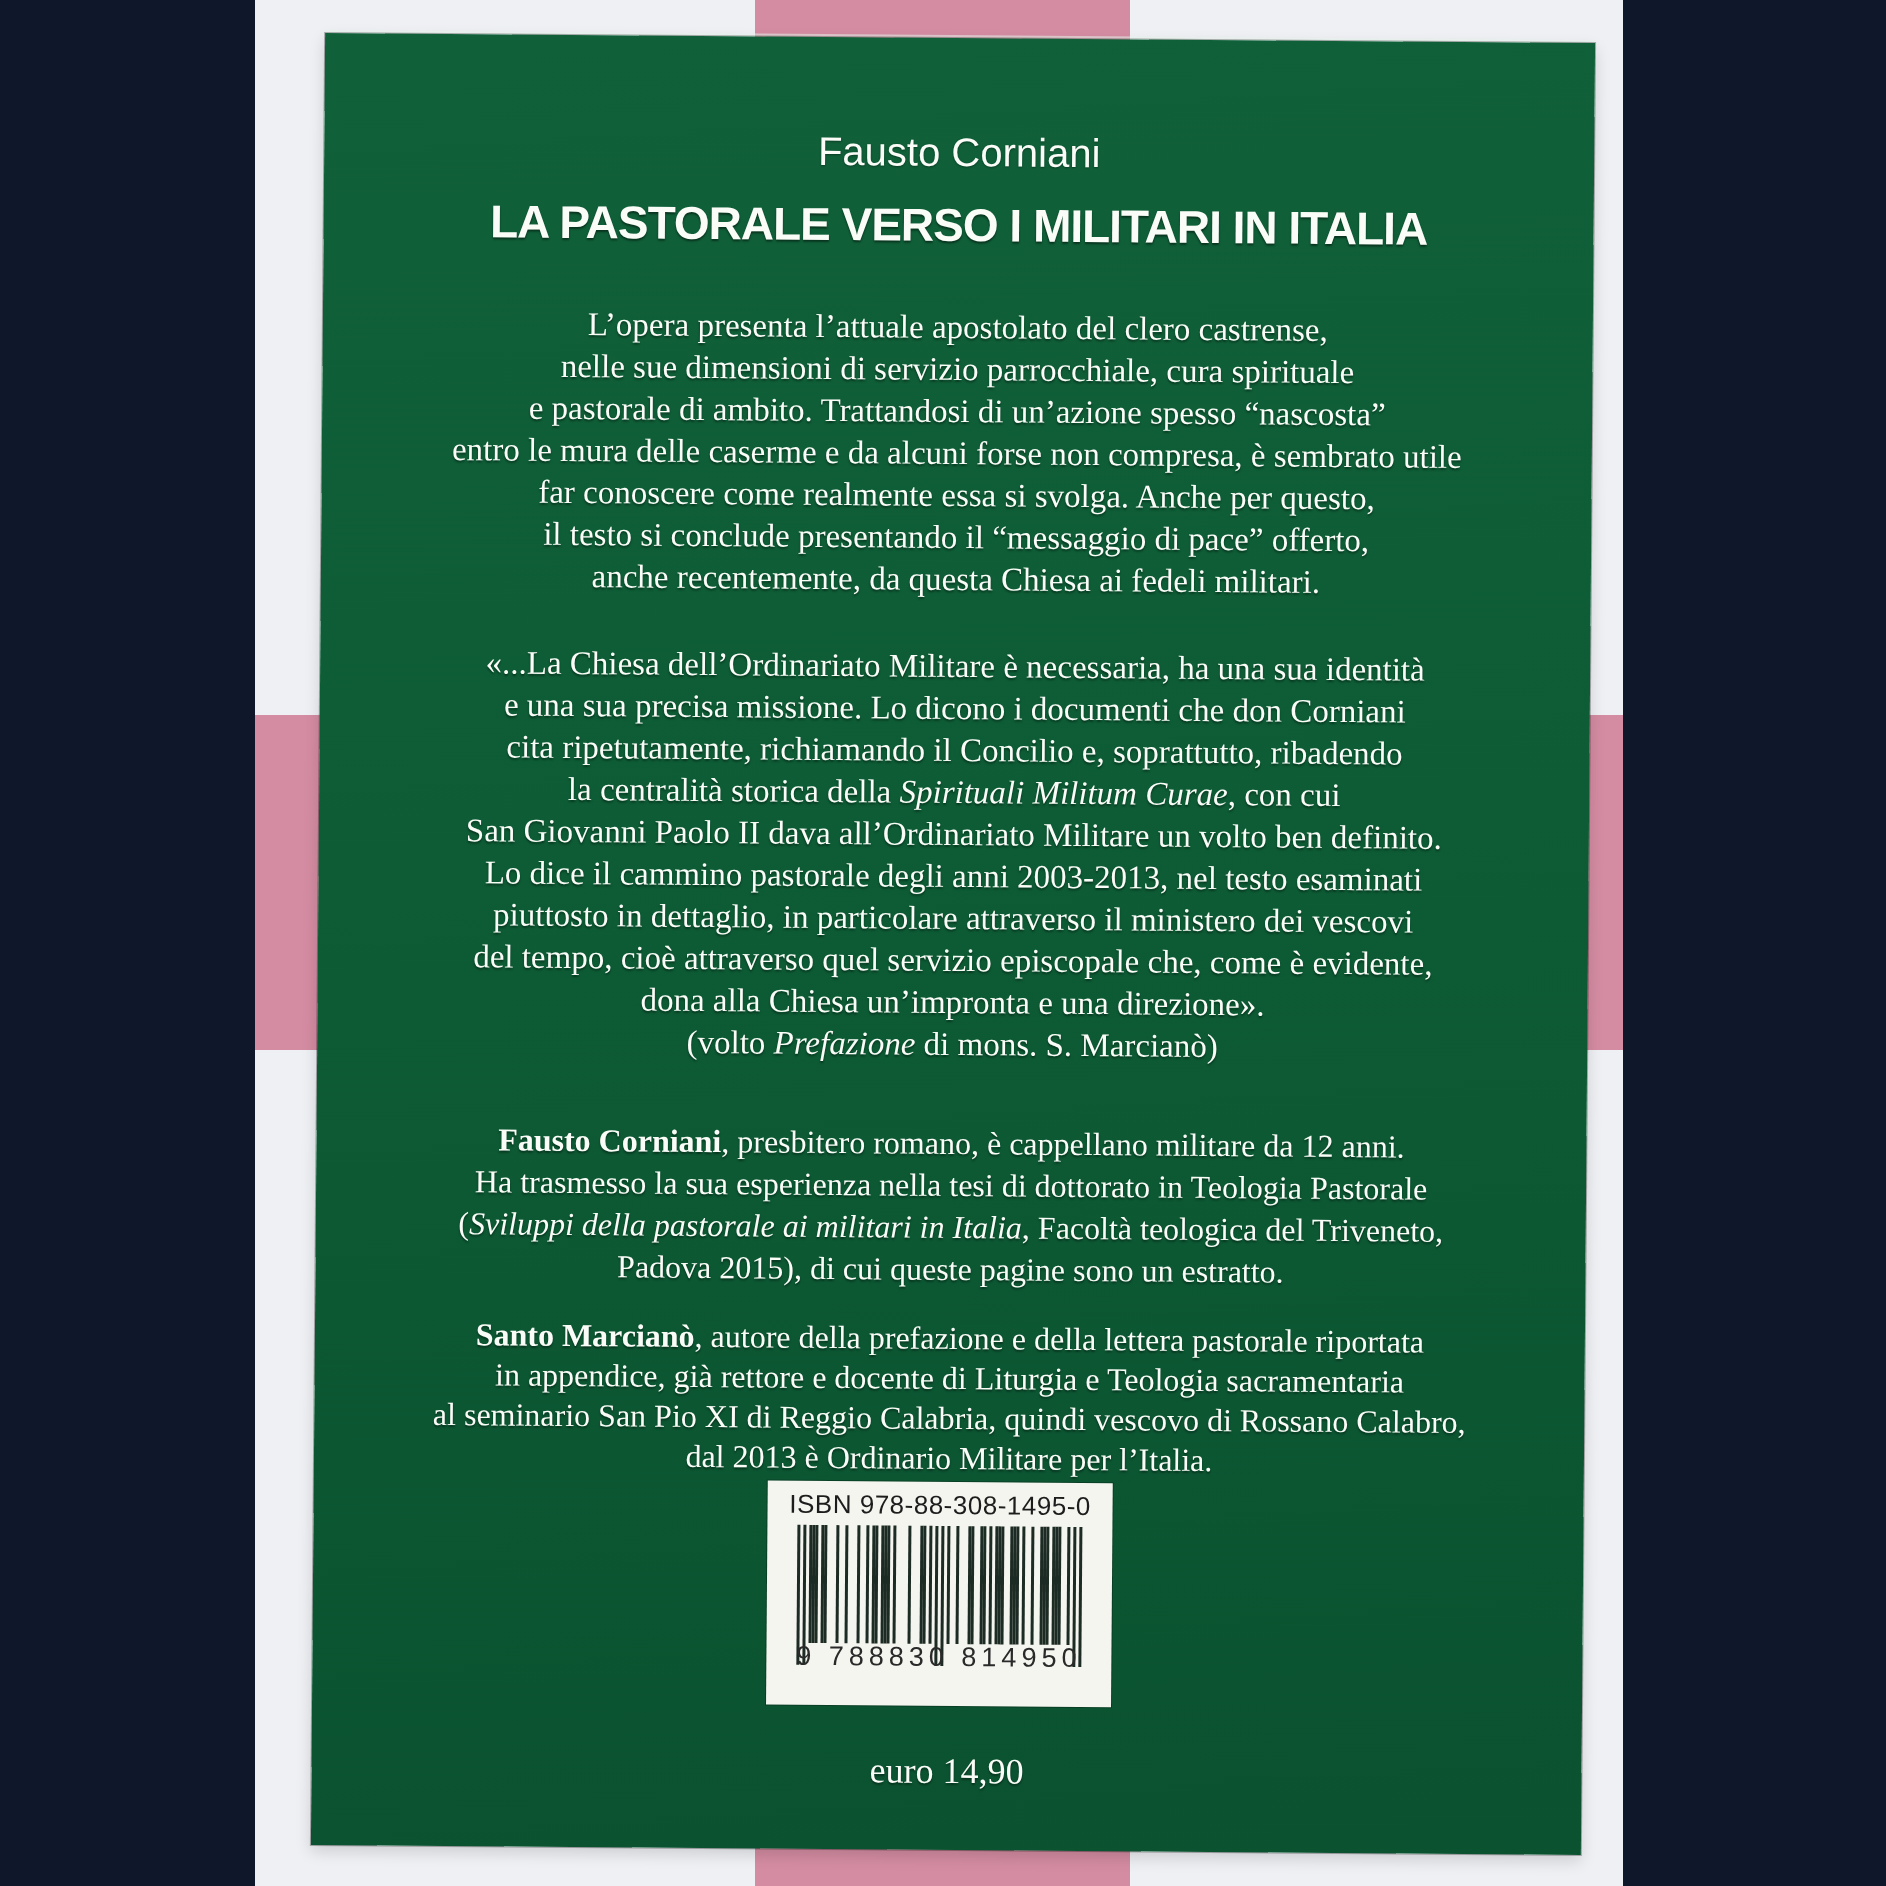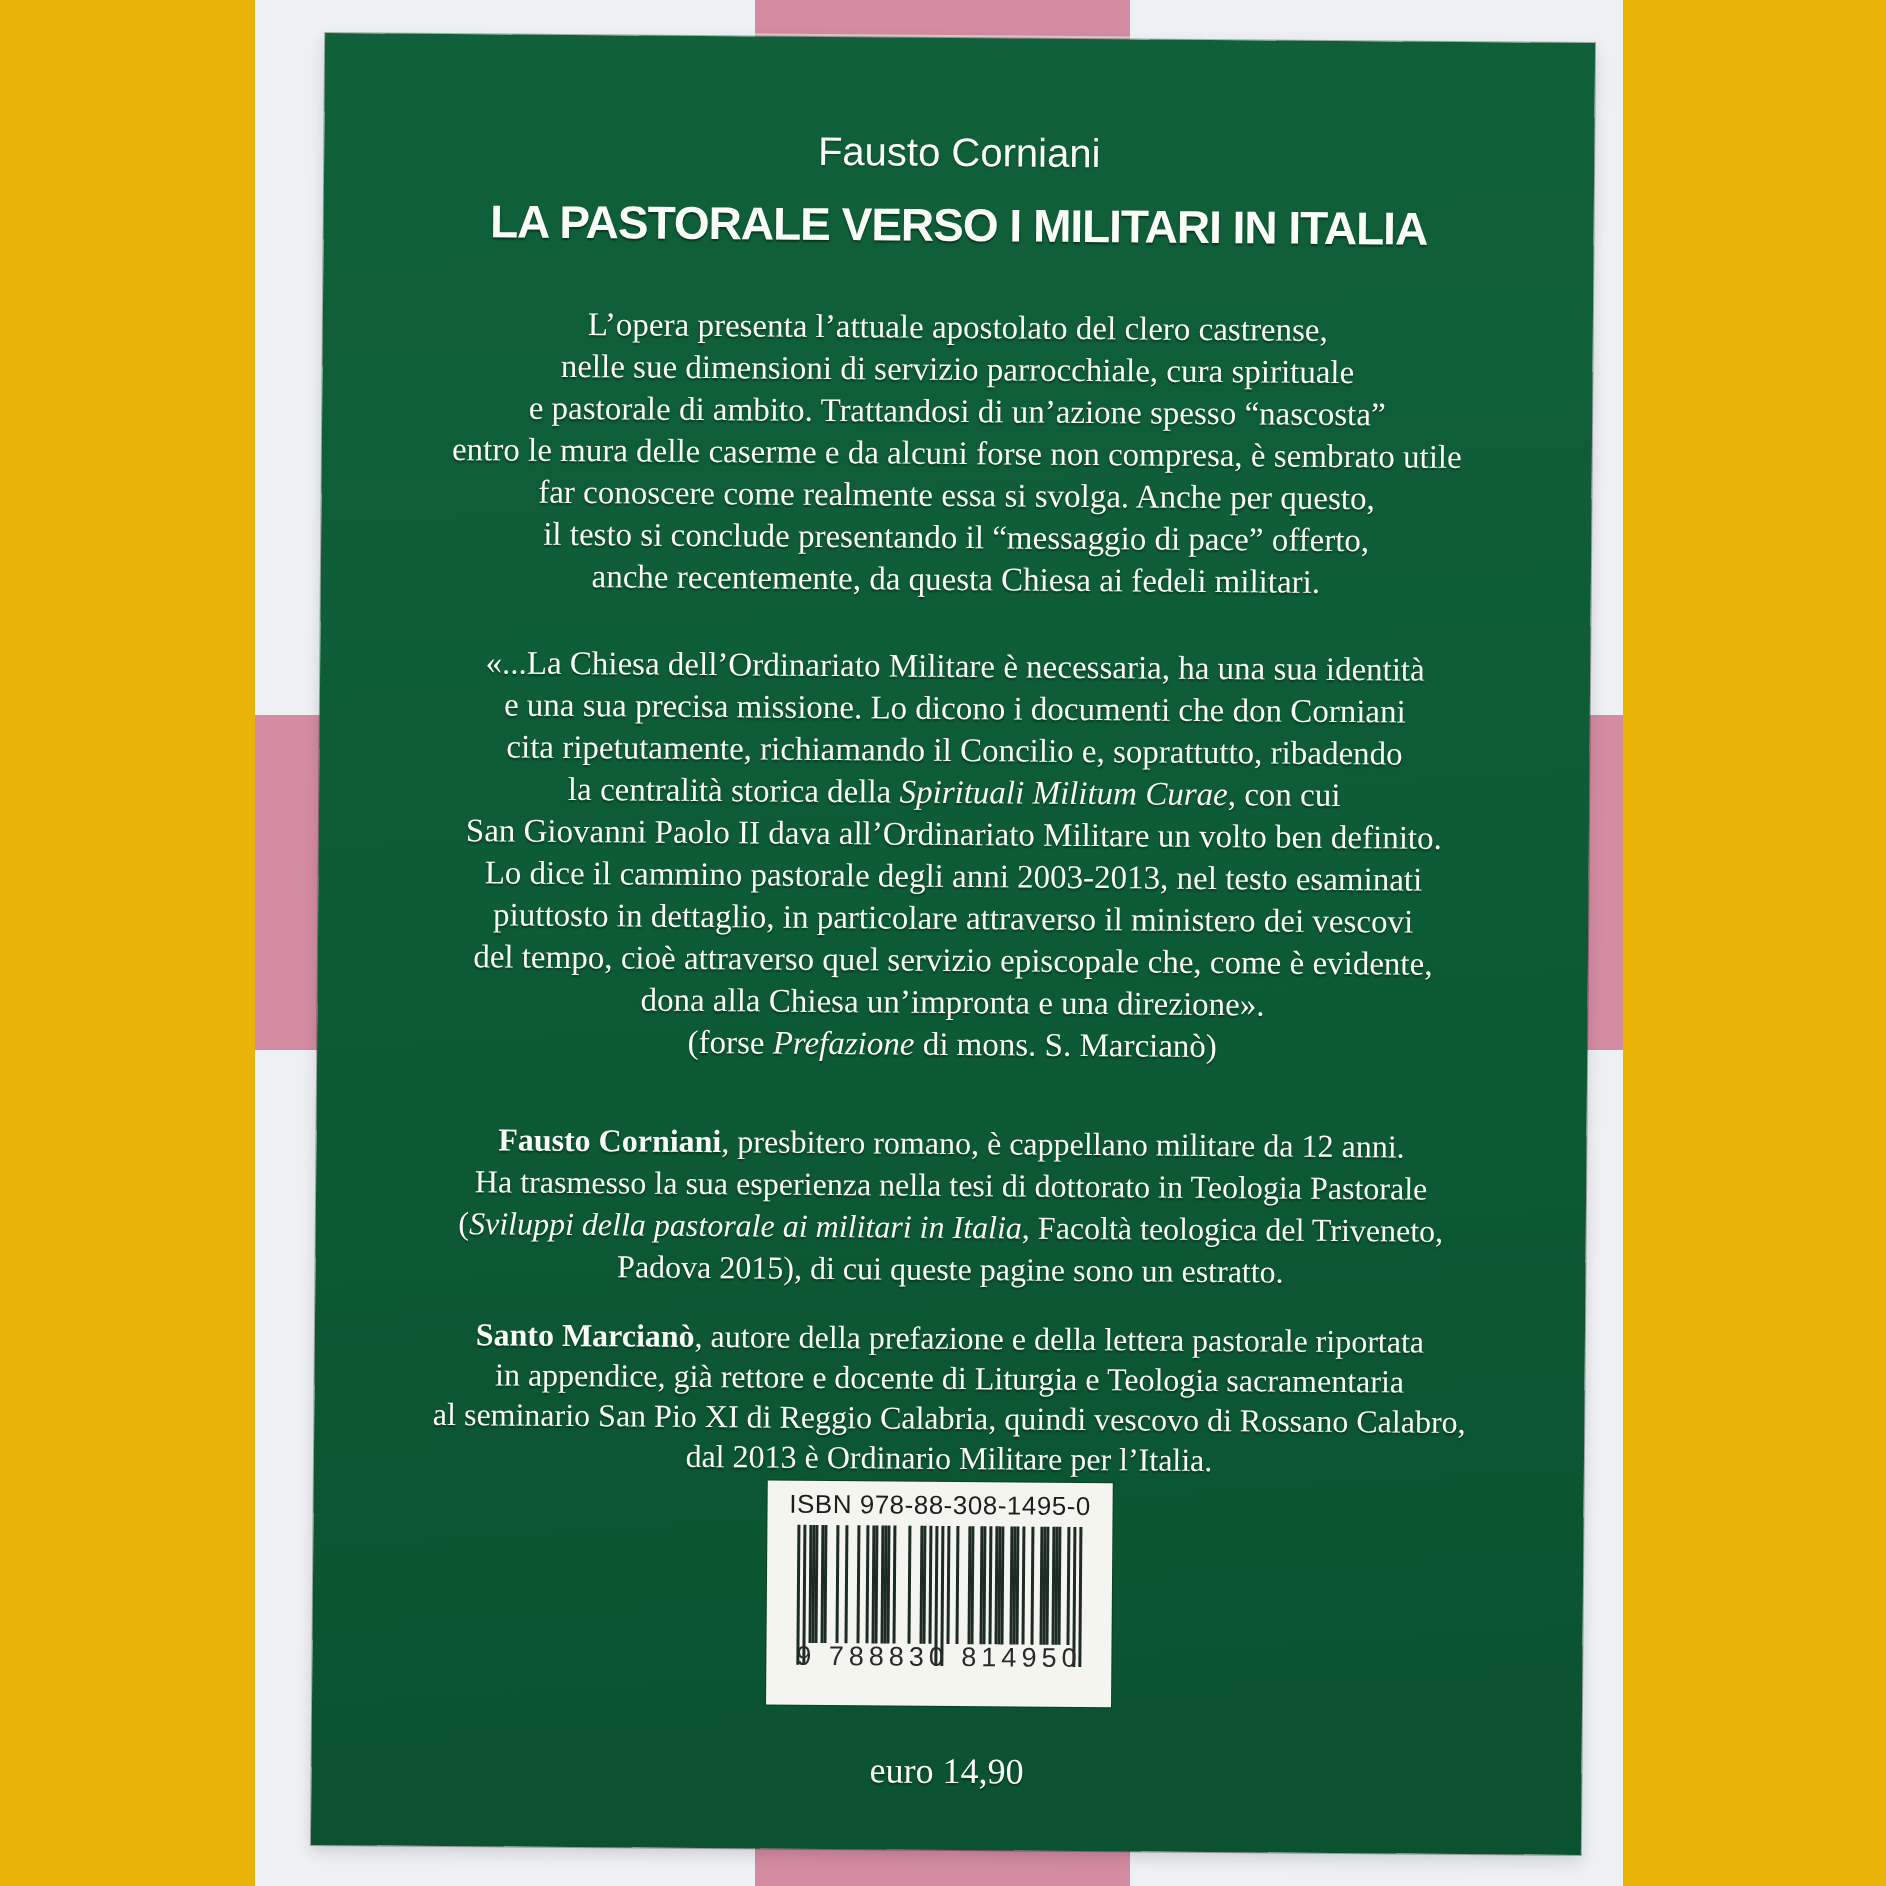--- a/index.html
+++ b/index.html
@@ -1,20 +1,20 @@
 <!DOCTYPE html>
 <html style="--cover_green: #0d5c35; --band_pink: #d48ca2; --author_pink: #c67e91; --sheet_white: #eff0f4; --text_white: #fafcf7; --barcode_bg: #f5f5f0;"><head>
 <meta charset="utf-8">
 <style>
   html,body{margin:0;padding:0;}
   body{
     width:1886px;height:1886px;overflow:hidden;background:#ffffff;
     font-family:"Liberation Serif", serif;
   }
-  .scene{position:relative;width:1886px;height:1886px;background:#eab308;}
+  .scene{position:relative;width:1886px;height:1886px;background:#0f172a;}
 
   
   .sheet{
     position:absolute;left:255px;top:0;width:1368px;height:1886px;
     background:var(--sheet_white,#eff0f4);overflow:hidden;
   }
   .band-v{position:absolute;left:500px;top:0;width:375px;height:100%;background:var(--band_pink,#d48ca2);}
   .band-h{position:absolute;left:0;top:715px;width:100%;height:335px;background:var(--band_pink,#d48ca2);}
 
   
@@ -82,21 +82,21 @@
     <div class="block bodytext quote">
         <div><span>«...La Chiesa dell’Ordinariato Militare è necessaria, ha una sua identità</span></div>
         <div><span>e una sua precisa missione. Lo dicono i documenti che don Corniani</span></div>
         <div><span>cita ripetutamente, richiamando il Concilio e, soprattutto, ribadendo</span></div>
         <div><span>la centralità storica della </span><span class="st-i">Spirituali Militum Curae</span><span>, con cui</span></div>
         <div><span>San Giovanni Paolo II dava all’Ordinariato Militare un volto ben definito.</span></div>
         <div><span>Lo dice il cammino pastorale degli anni 2003-2013, nel testo esaminati</span></div>
         <div><span>piuttosto in dettaglio, in particolare attraverso il ministero dei vescovi</span></div>
         <div><span>del tempo, cioè attraverso quel servizio episcopale che, come è evidente,</span></div>
         <div><span>dona alla Chiesa un’impronta e una direzione».</span></div>
-        <div><span>(forse </span><span class="st-i">Prefazione</span><span> di mons. S. Marcianò)</span></div>
+        <div><span>(volto </span><span class="st-i">Prefazione</span><span> di mons. S. Marcianò)</span></div>
       </div>
 
     <div class="block bodytext bio1">
         <div><span class="st-b">Fausto Corniani</span><span>, presbitero romano, è cappellano militare da 12 anni.</span></div>
         <div><span>Ha trasmesso la sua esperienza nella tesi di dottorato in Teologia Pastorale</span></div>
         <div><span>(</span><span class="st-i">Sviluppi della pastorale ai militari in Italia</span><span>, Facoltà teologica del Triveneto,</span></div>
         <div><span>Padova 2015), di cui queste pagine sono un estratto.</span></div>
       </div>
 
     <div class="block bodytext bio2">

